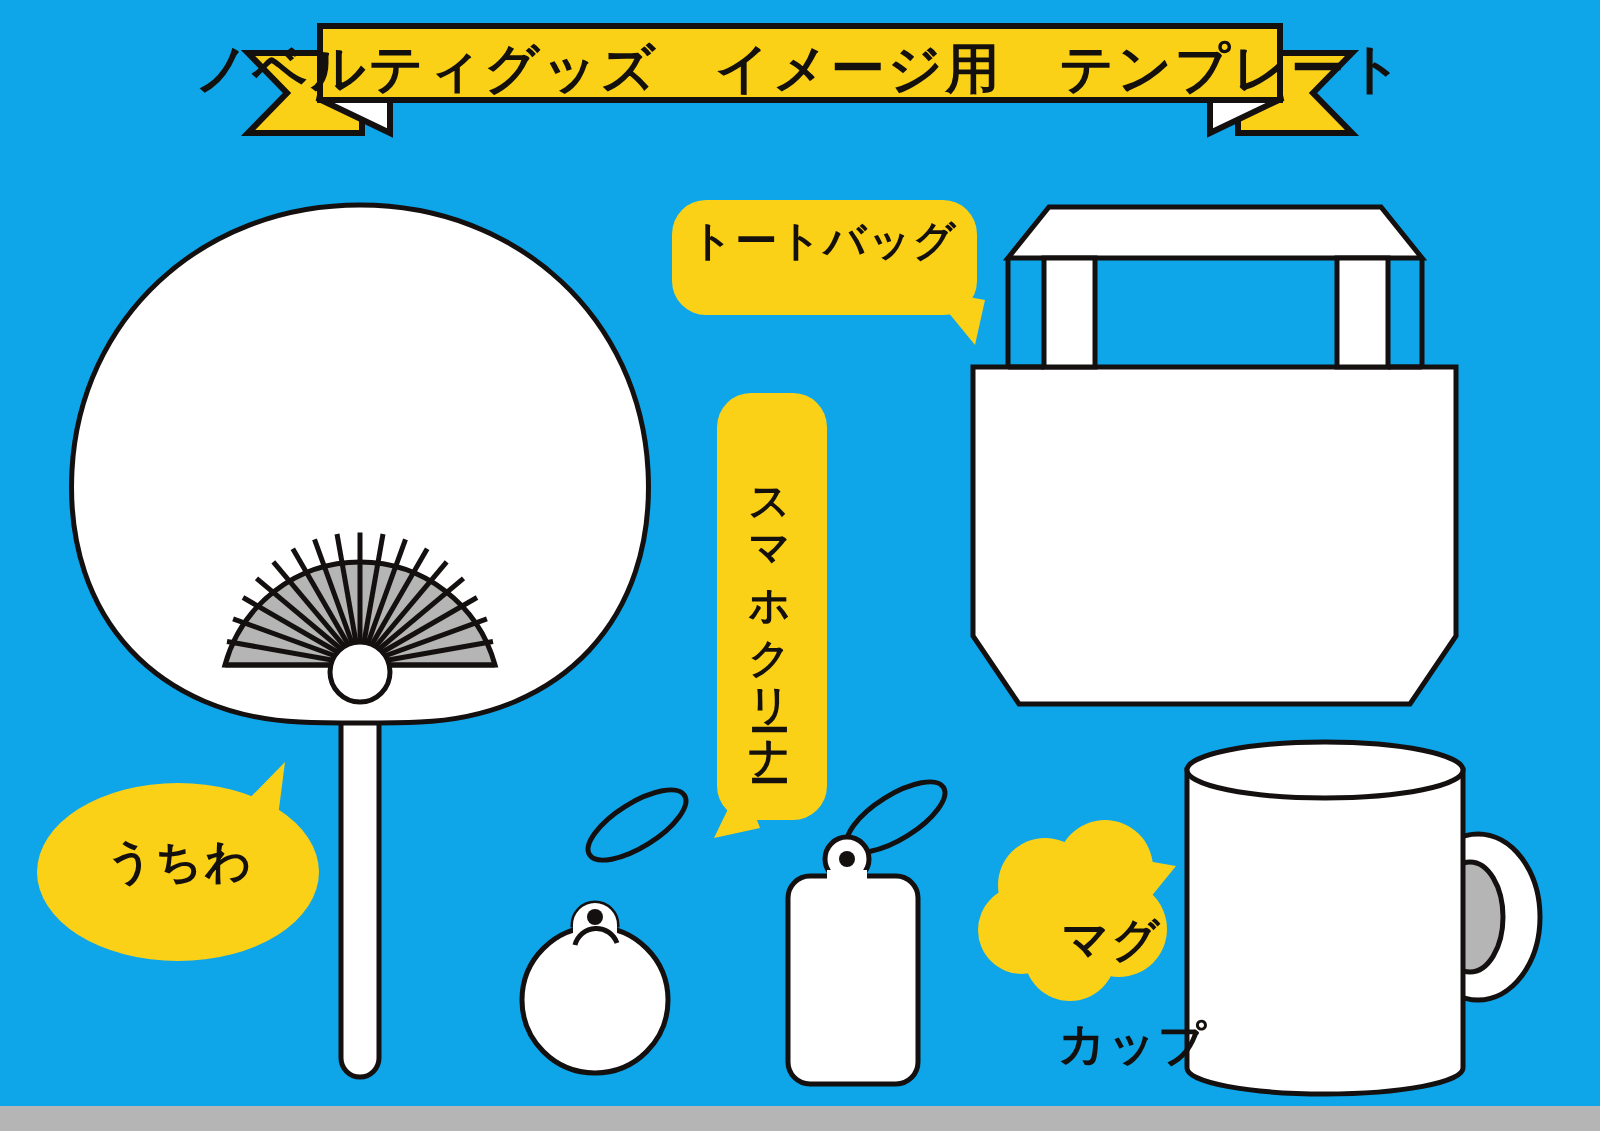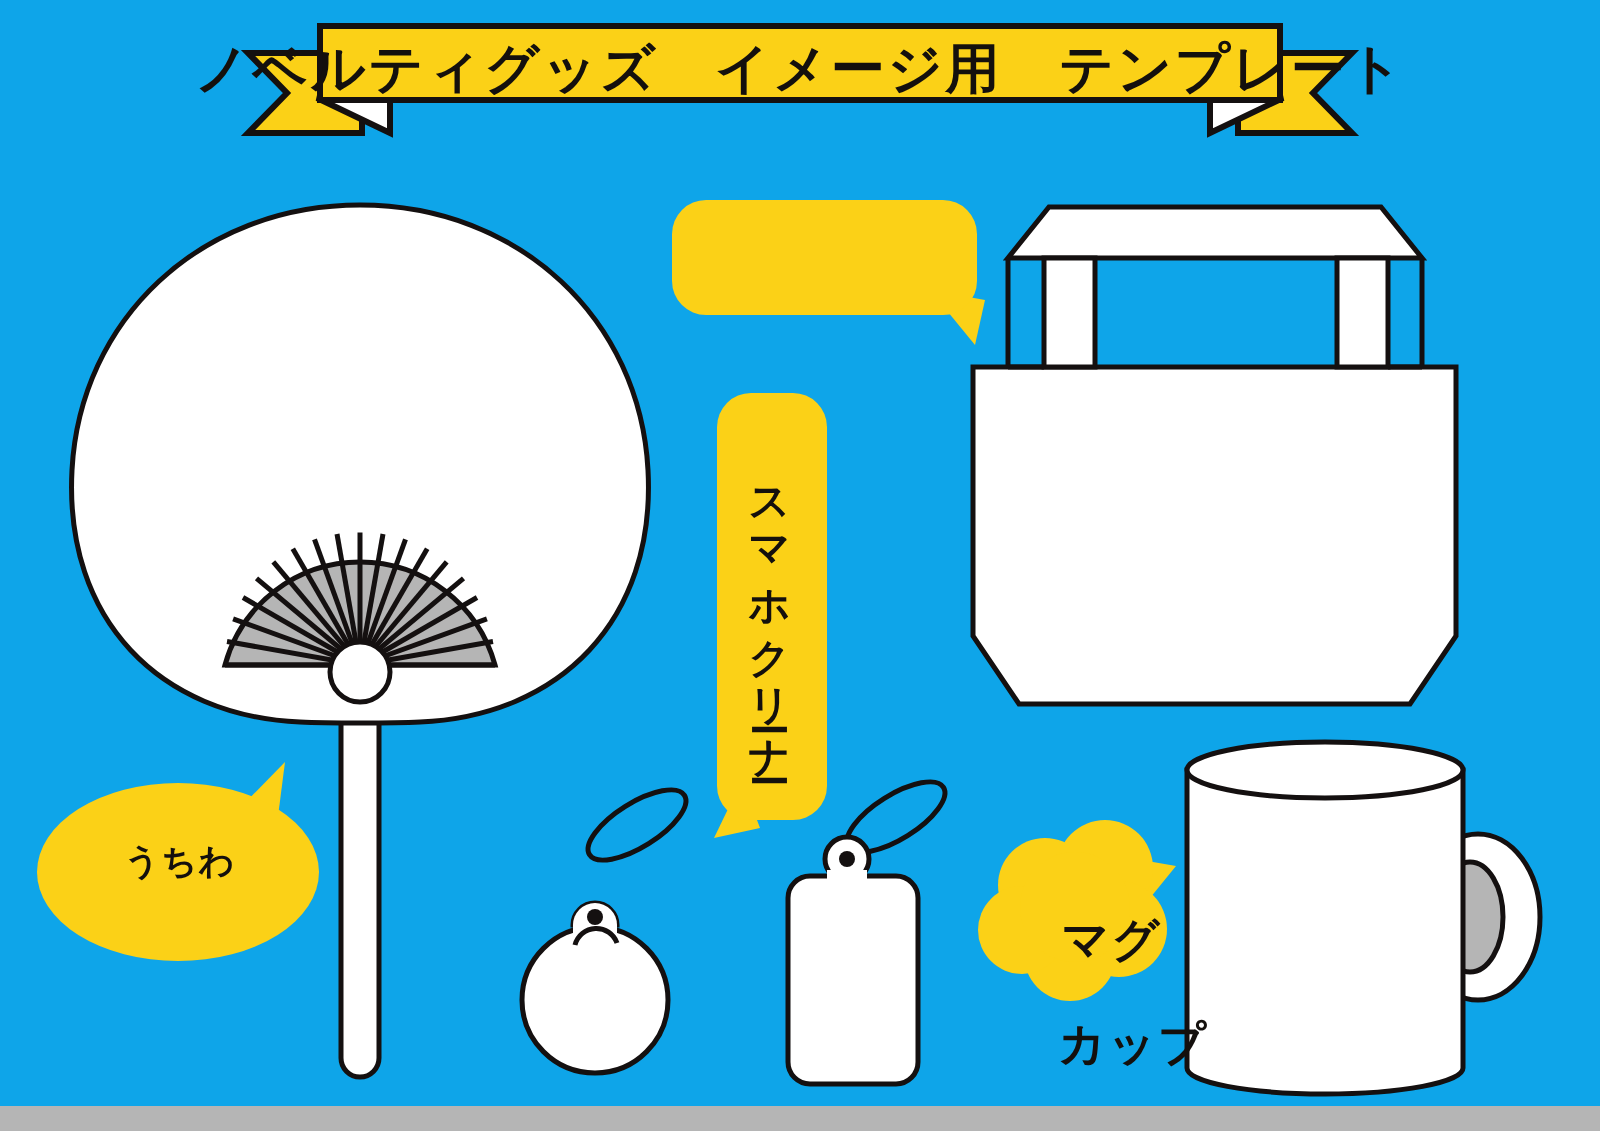--- a/index.html
+++ b/index.html
@@ -57,21 +57,21 @@
     writing-mode: vertical-rl;
     text-orientation: upright;
     letter-spacing: 0.06em;
     height: 400px;
   }
   #label-uchiwa {
     left: 60px;
     top: 833px;
     width: 240px;
     text-align: center;
-    font-size: 35px;
+    font-size: 46px;
     line-height: 56px;
   }
   #label-mug {
     left: 985px;
     top: 862px;
     width: 180px;
     text-align: center;
     font-size: 47px;
     line-height: 52px;
   }
@@ -201,20 +201,21 @@
         <circle cx="1070" cy="955" r="46"></circle>
         <circle cx="1022" cy="930" r="44"></circle>
         <circle cx="1075" cy="907" r="55"></circle>
       </g>
     </g>
 
   </svg>
 
   <div class="txt" id="banner-title">ノベルティグッズ　イメージ用　テンプレート</div>
 
+  <div class="txt" id="label-tote">トートバッグ</div>
 
   <div class="txt" id="label-cleaner">スマホクリーナー</div>
 
   <div class="txt" id="label-uchiwa">うちわ</div>
 
   <div class="txt" id="label-mug">
     <span>マグ</span><br>
     <span>カップ</span>
   </div>
 

